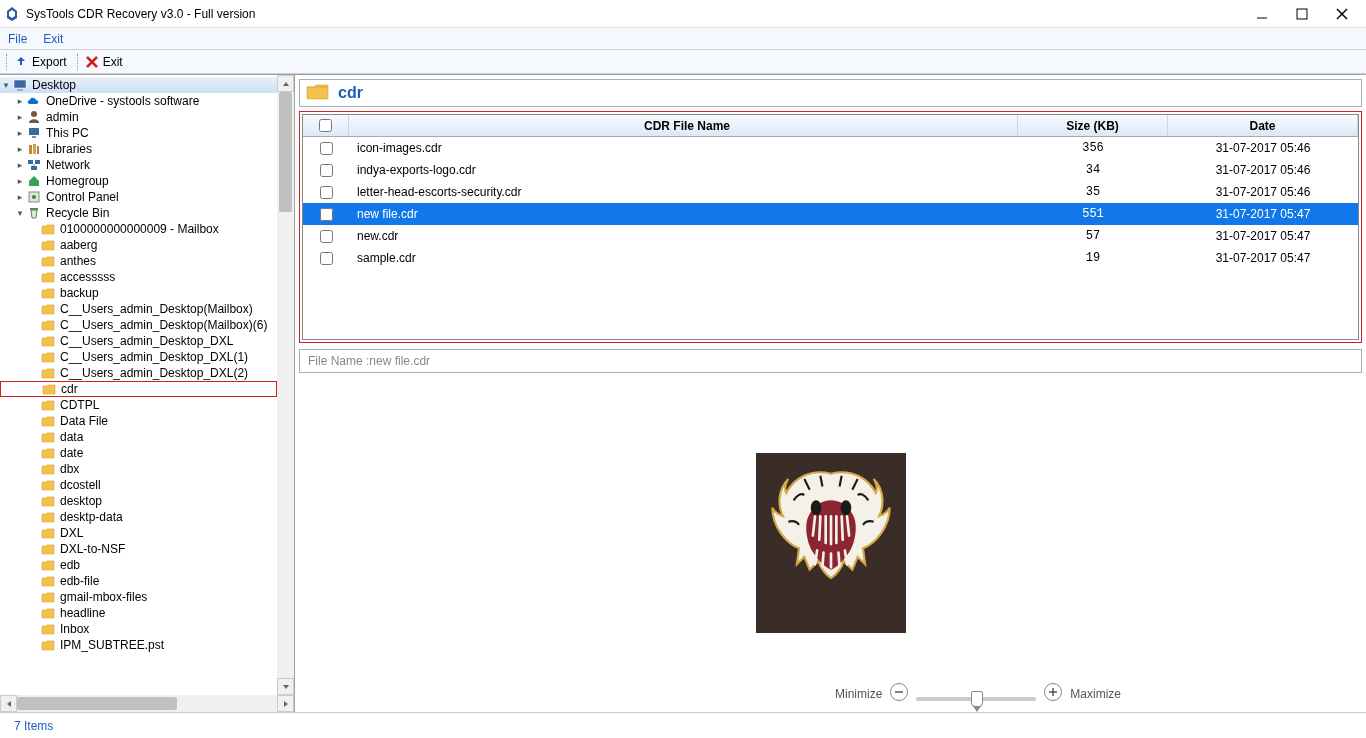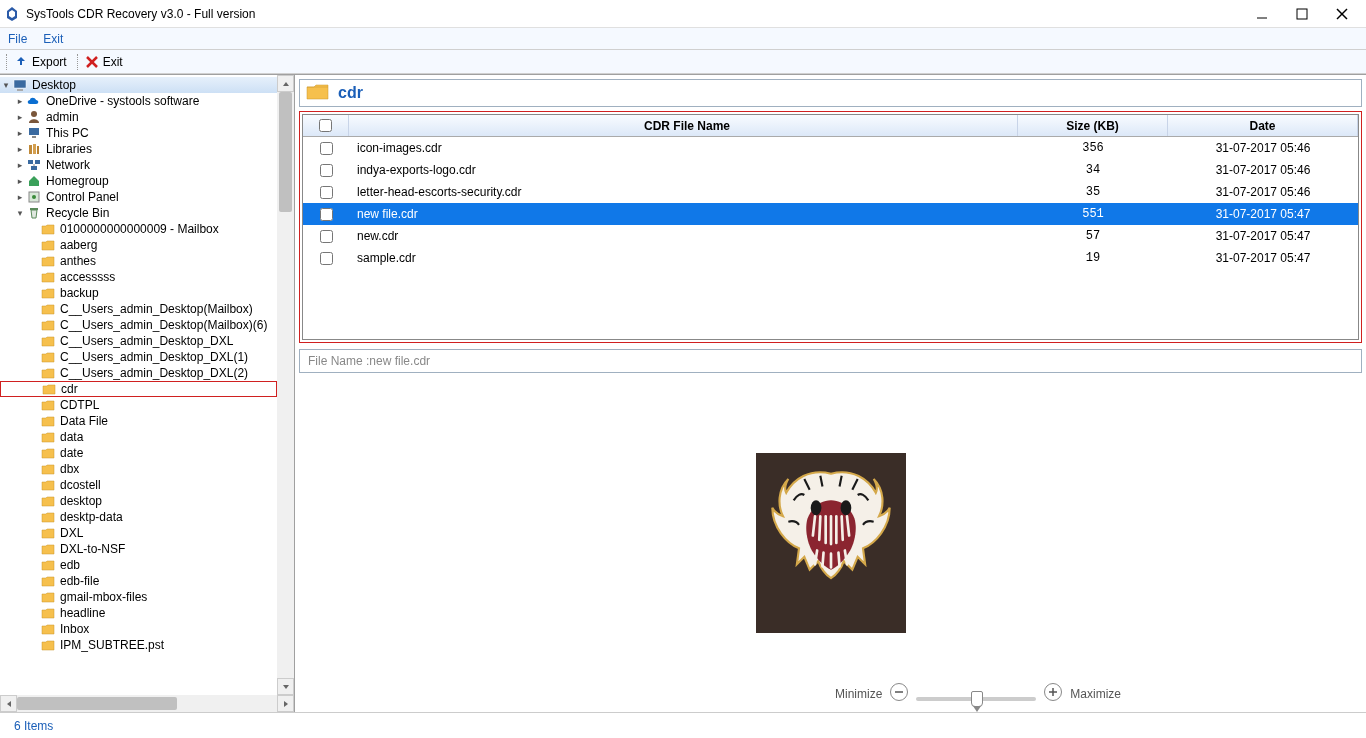--- a/index.html
+++ b/index.html
@@ -657,14 +657,14 @@
               <line x1="5" y1="1" x2="5" y2="9" stroke="#555" stroke-width="1.5"></line>
             </svg>
           </div>
         <span class="label">Maximize</span>
       </div>
     </div>
   </div>
 </div>
 
 <div class="statusbar">
-  <span>6 Items</span>
+  <span>7 Items</span>
 </div>
 
 </body></html>

